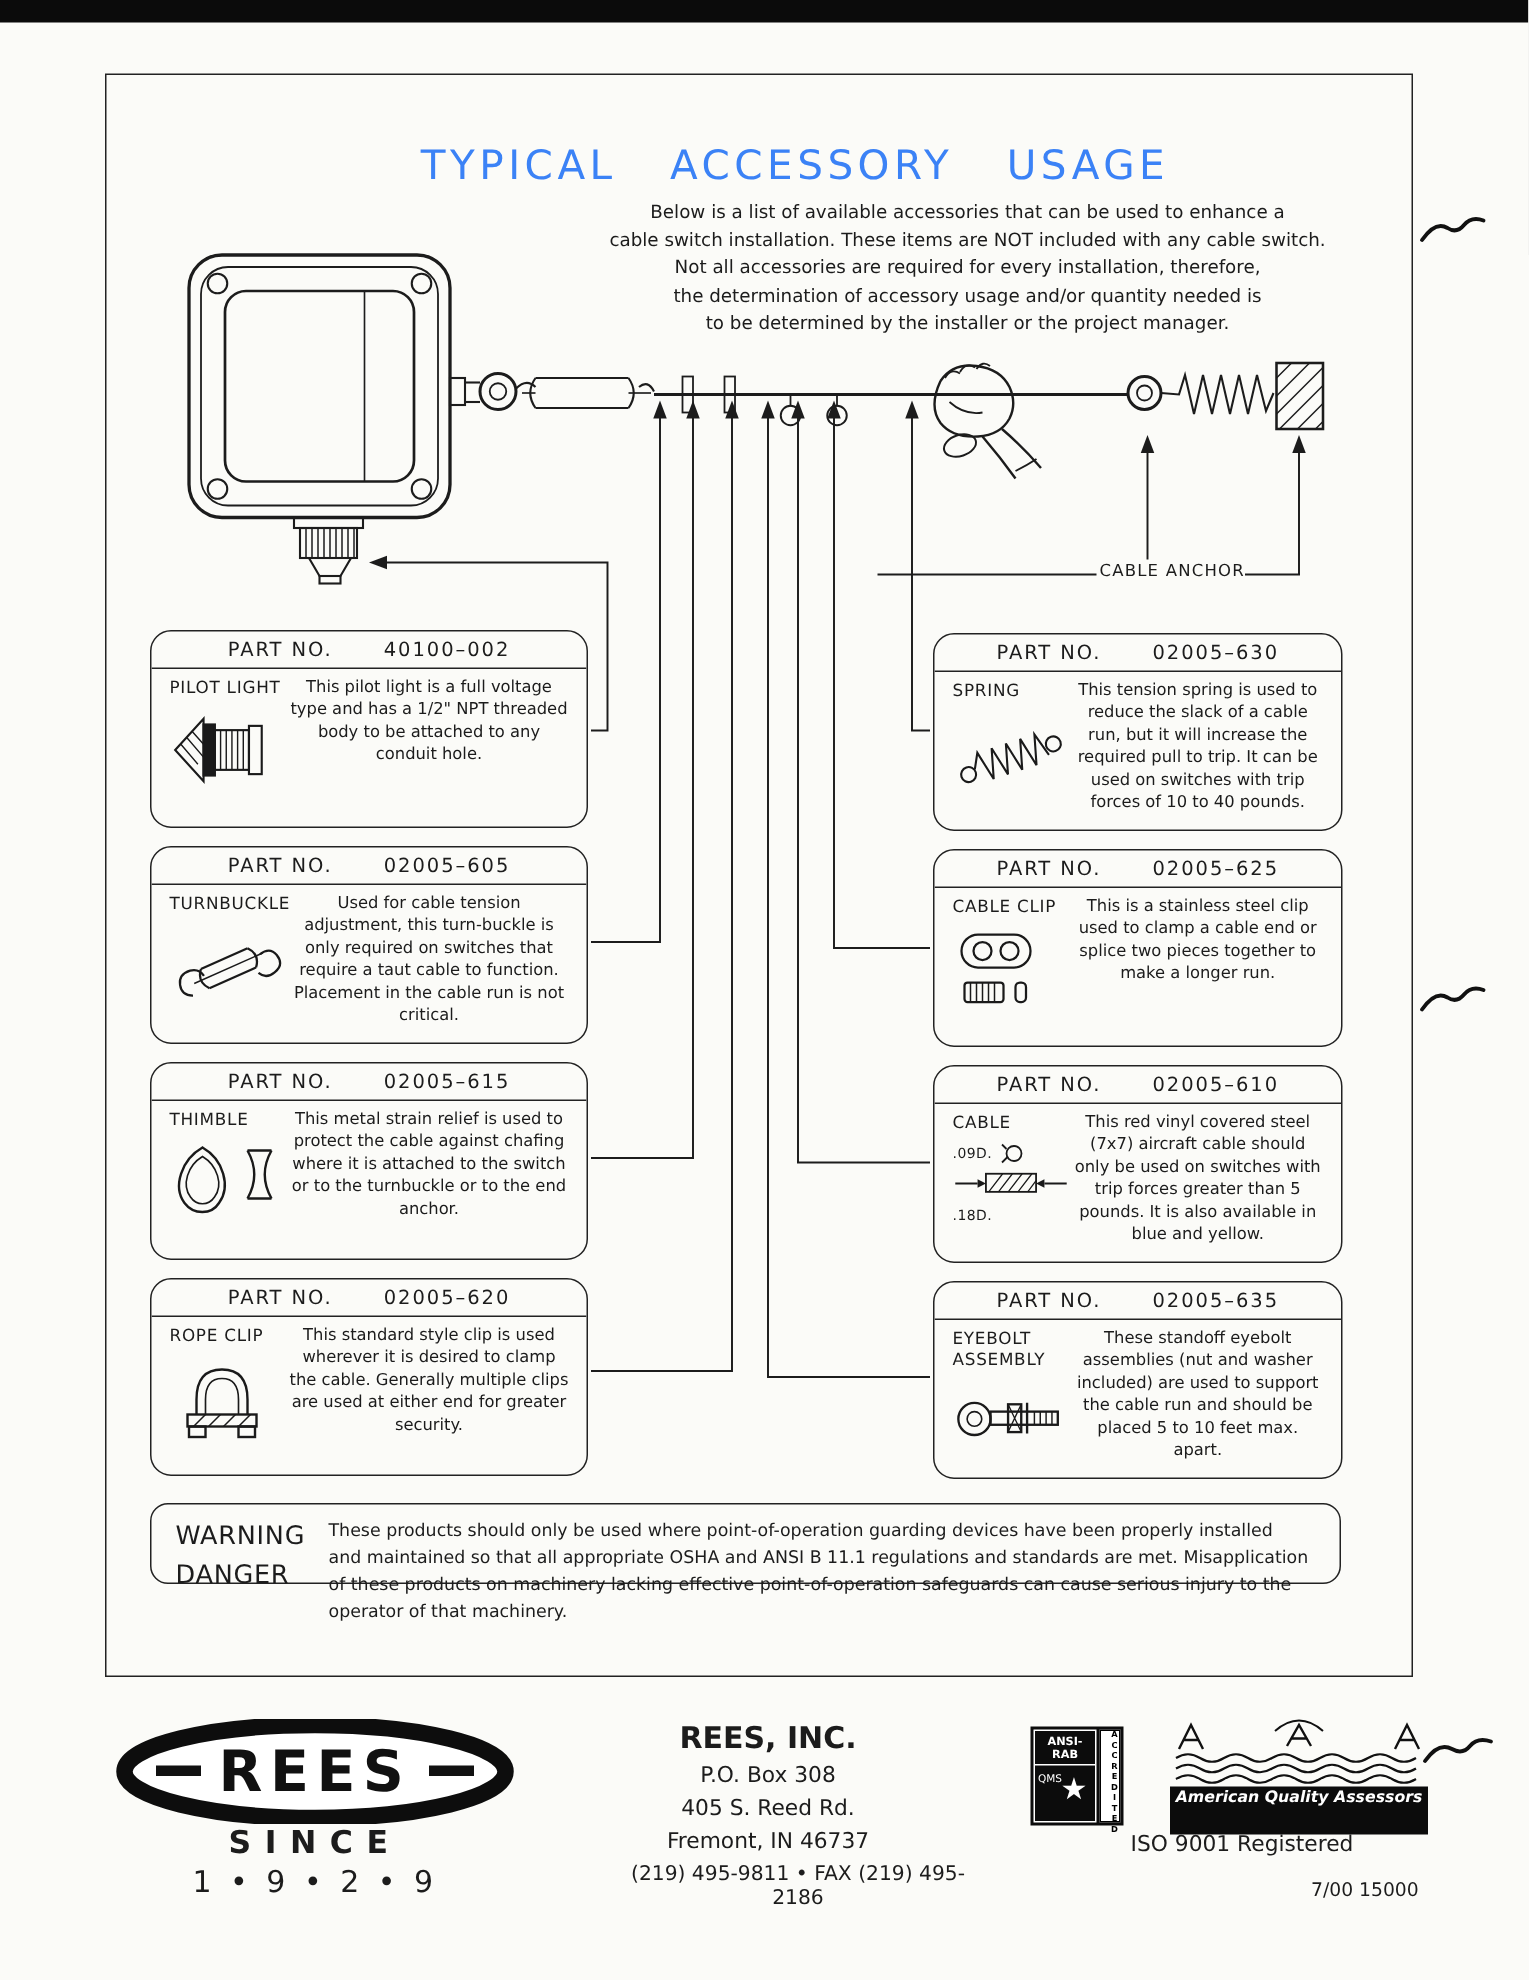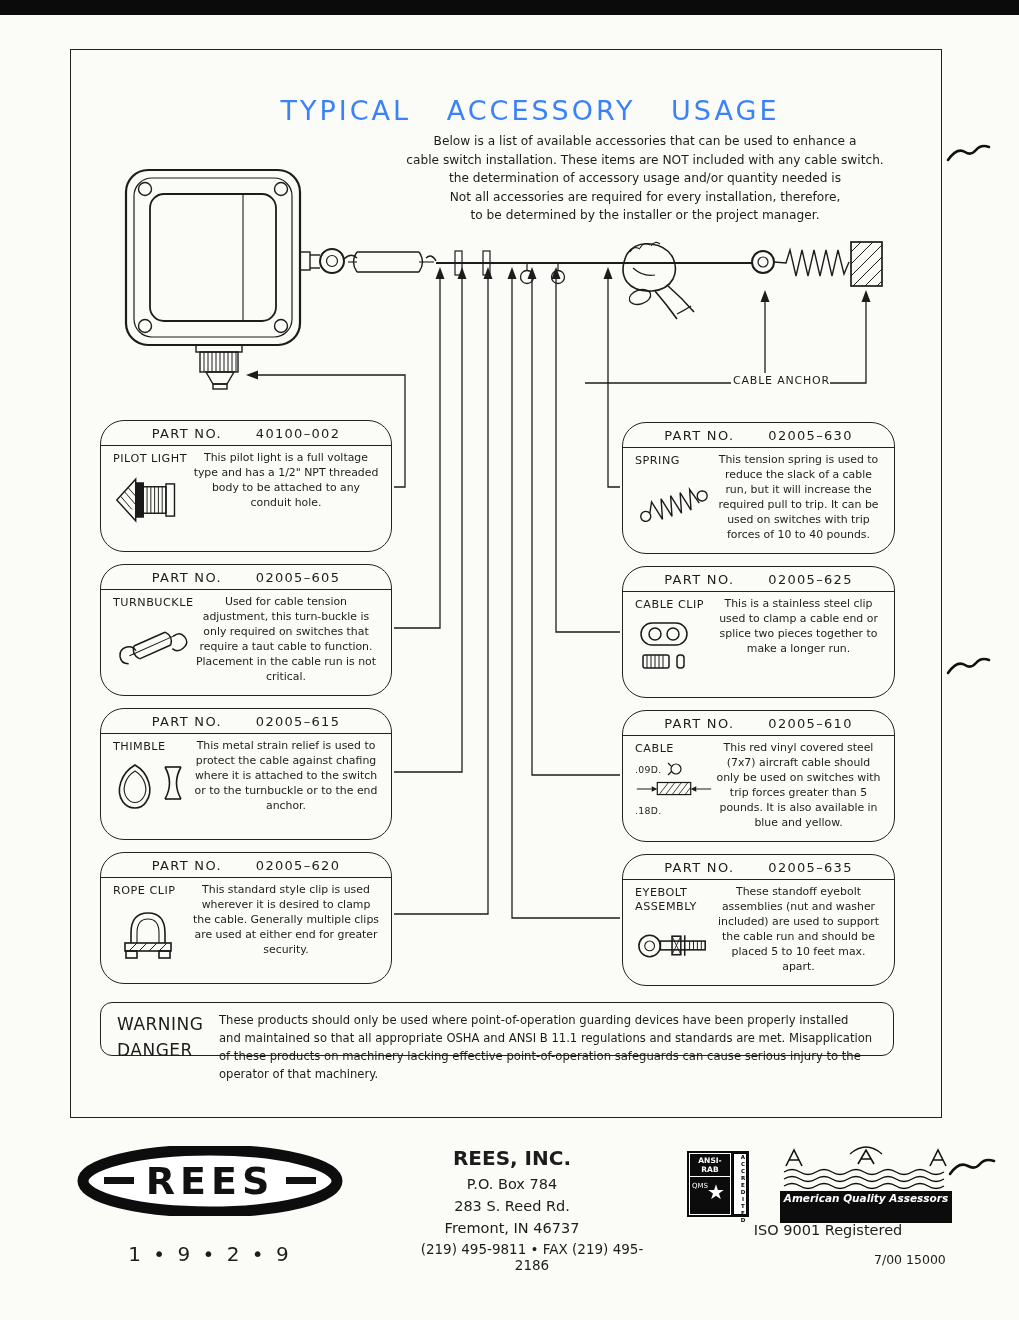--- a/index.html
+++ b/index.html
@@ -6,21 +6,21 @@
   body { background:#e8e8e5; font-family:"DejaVu Sans","Liberation Sans",sans-serif; color:#1c1c1c; }
   #page { position:relative; width:1019px; height:1320px; background:#fbfbf8; margin:0 auto; overflow:hidden; }
   .abs { position:absolute; }
   #topbar { left:0; top:0; width:1019px; height:15px; background:#0b0b0b; }
   #border-frame { left:70px; top:49px; width:872px; height:1069px; border:1.6px solid #222; }
   #title { left:240px; top:95px; width:580px; text-align:center; font-size:27px; letter-spacing:3px; word-spacing:24px; color:#3b82f6; }
   #intro { left:398px; top:132px; width:494px; font-size:12.2px; line-height:1.52; text-align:center; }
   #overlay { left:0; top:0; width:1019px; height:1320px; pointer-events:none; }
   #cable-anchor-label { left:733px; top:374px; font-size:11px; letter-spacing:0.8px; }
   .pcol { position:absolute; }
-  .pbox { position:relative; border:1.8px solid #222; border-radius:24px; height:132px; margin-bottom:12px; overflow:hidden; }
+  .pbox { position:relative; border:1.8px solid #222; border-radius:14px; height:132px; margin-bottom:12px; overflow:hidden; }
   .pbox-head { height:25px; border-bottom:1.6px solid #222; display:flex; align-items:center; justify-content:center; gap:34px; font-size:13px; letter-spacing:1.3px; }
   .pbox-body { display:flex; height:105px; }
   .pbox-left { width:90px; padding:6px 0 0 12px; display:flex; flex-direction:column; }
   .pbox-name { font-size:11.2px; letter-spacing:0.5px; line-height:1.25; }
   .pbox-icon { margin-top:5px; }
   .pbox-desc { flex:1; padding:4px 12px 3px 2px; font-size:10.9px; line-height:1.38; text-align:center; }
   .icon-cable .dim { font-size:9.3px; letter-spacing:0.3px; }
   .icon-cable .dim-row { display:flex; align-items:center; gap:2px; }
   #warning-box { left:100px; top:1002px; width:794px; height:54px; border:1.8px solid #222; border-radius:12px; display:flex; }
   .warn-label { width:112px; padding:9px 0 0 16px; font-size:17px; line-height:1.5; letter-spacing:0.5px; }
@@ -51,22 +51,22 @@
 <div id="page">
 
   <div id="topbar" class="abs"></div>
   <div id="border-frame" class="abs"></div>
 
   <div id="title" class="abs">TYPICAL ACCESSORY USAGE</div>
 
   <div id="intro" class="abs">
     <div>Below is a list of available accessories that can be used to enhance a</div>
     <div>cable switch installation.  These items are NOT included with any cable switch.</div>
+    <div>Not all accessories are required for every installation, therefore,</div>
     <div>the determination of accessory usage and/or quantity needed is</div>
-    <div>Not all accessories are required for every installation, therefore,</div>
     <div>to be determined by the installer or the project manager.</div>
   </div>
 
   <svg id="overlay" class="abs" width="1019" height="1320" viewBox="0 0 1019 1320">
     <g stroke="#1c1c1c" fill="none" stroke-width="1.4">
       <rect x="126" y="170" width="174" height="175" rx="22" stroke-width="2.2"></rect>
       <rect x="134" y="178" width="158" height="159" rx="18" stroke-width="1.2"></rect>
       <rect x="150" y="194" width="126" height="127" rx="14" stroke-width="1.8"></rect>
       <circle cx="145" cy="189" r="6.5"></circle>
       <circle cx="281" cy="189" r="6.5"></circle>
@@ -373,26 +373,27 @@
     </div>
     <div class="warn-text">These products should only be used where point-of-operation guarding devices have been properly installed and maintained so that all appropriate OSHA and ANSI B 11.1 regulations and standards are met.  Misapplication of these products on machinery lacking effective point-of-operation safeguards can cause serious injury to the operator of that machinery.</div>
   </div>
 
   <svg id="rees-logo" class="abs" style="left:76px; top:1146px;" width="268" height="70" viewBox="0 0 268 70">
     <ellipse cx="134" cy="35" rx="127" ry="31" fill="#fff" stroke="#0d0d0d" stroke-width="11"></ellipse>
     <rect x="28" y="31" width="30" height="7" fill="#111"></rect>
     <rect x="210" y="31" width="30" height="7" fill="#111"></rect>
     <text x="134" y="48" text-anchor="middle" font-size="38" font-weight="bold" letter-spacing="5" fill="#111">REES</text>
   </svg>
+  <div id="since" class="abs">SINCE</div>
   <div id="year" class="abs">1 • 9 • 2 • 9</div>
 
   <div id="company" class="abs">
     <div class="name">REES, INC.</div>
-    <div class="addr">P.O. Box 784</div>
-    <div class="addr">283 S. Reed Rd.</div>
+    <div class="addr">P.O. Box 308</div>
+    <div class="addr">405 S. Reed Rd.</div>
     <div class="addr">Fremont, IN 46737</div>
     <div class="phone">(219) 495-9811 • FAX (219) 495-2186</div>
   </div>
 
   <div id="ansi-badge" class="abs">
     <div class="ansi-main">
       <div class="ansi-top">ANSI-RAB</div>
       <div class="ansi-mid">
         <span class="ansi-qms">QMS</span>
         <span class="ansi-star">★</span>

